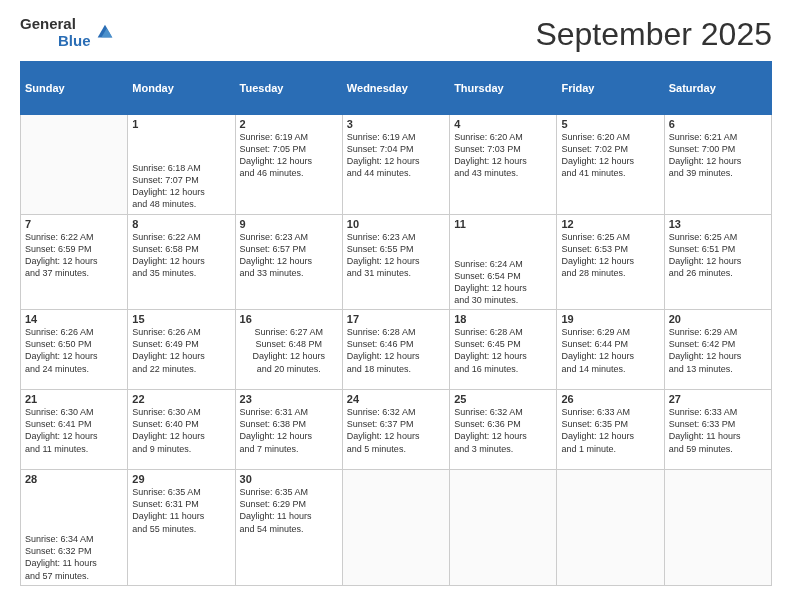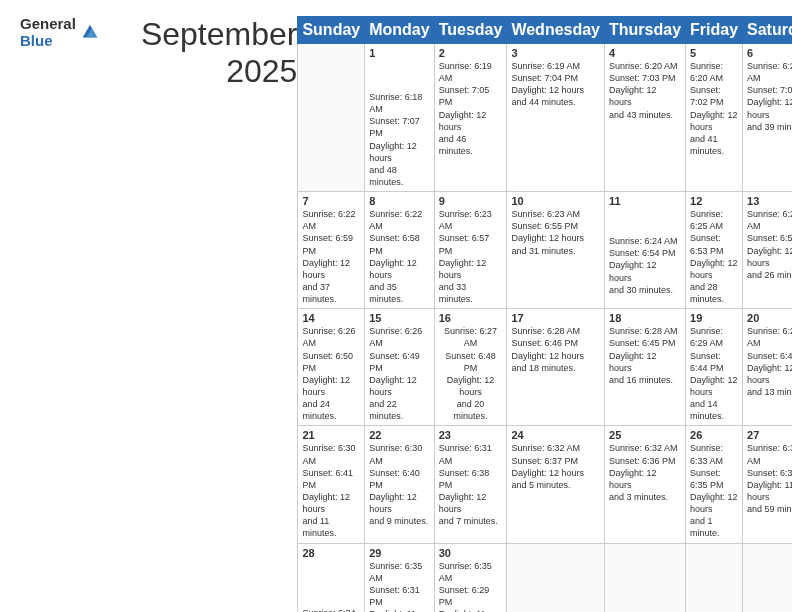--- a/index.html
+++ b/index.html
@@ -8,20 +8,21 @@
       background: #fff;
       width: 792px;
       height: 612px;
       overflow: hidden;
     }
     .page {
       width: 792px;
       height: 544px;
       padding: 16px 20px 10px 20px;
       display: flex;
+      flex-direction: column;
     }
     .header {
       display: flex;
       justify-content: space-between;
       align-items: flex-start;
       margin-bottom: 8px;
     }
     .logo {
       display: flex;
       align-items: center;
@@ -33,20 +34,21 @@
     }
     .logo-general {
       font-size: 15px;
       font-weight: bold;
       color: #333;
     }
     .logo-blue {
       font-size: 15px;
       font-weight: bold;
       color: #2a6db5;
+      margin-left: 38px;
     }
     .logo-icon {
       width: 22px;
       height: 22px;
       margin-left: 3px;
       margin-top: -2px;
     }
     .title-section {
       text-align: right;
     }
@@ -61,23 +63,23 @@
       color: #555;
     }
     .calendar-table {
       width: 100%;
       border-collapse: collapse;
       flex: 1;
     }
     .calendar-table th {
       background-color: #2a6db5;
       color: #fff;
-      font-size: 16px;
+      font-size: 11px;
       font-weight: bold;
-      padding: 4px 4px;
+      padding: 20px 4px;
       text-align: left;
       border: 1px solid #2a6db5;
     }
     .calendar-table td {
       border: 1px solid #ccc;
       vertical-align: top;
       padding: 3px 4px;
       font-size: 9.5px;
       color: #333;
       width: calc(100% / 7);

